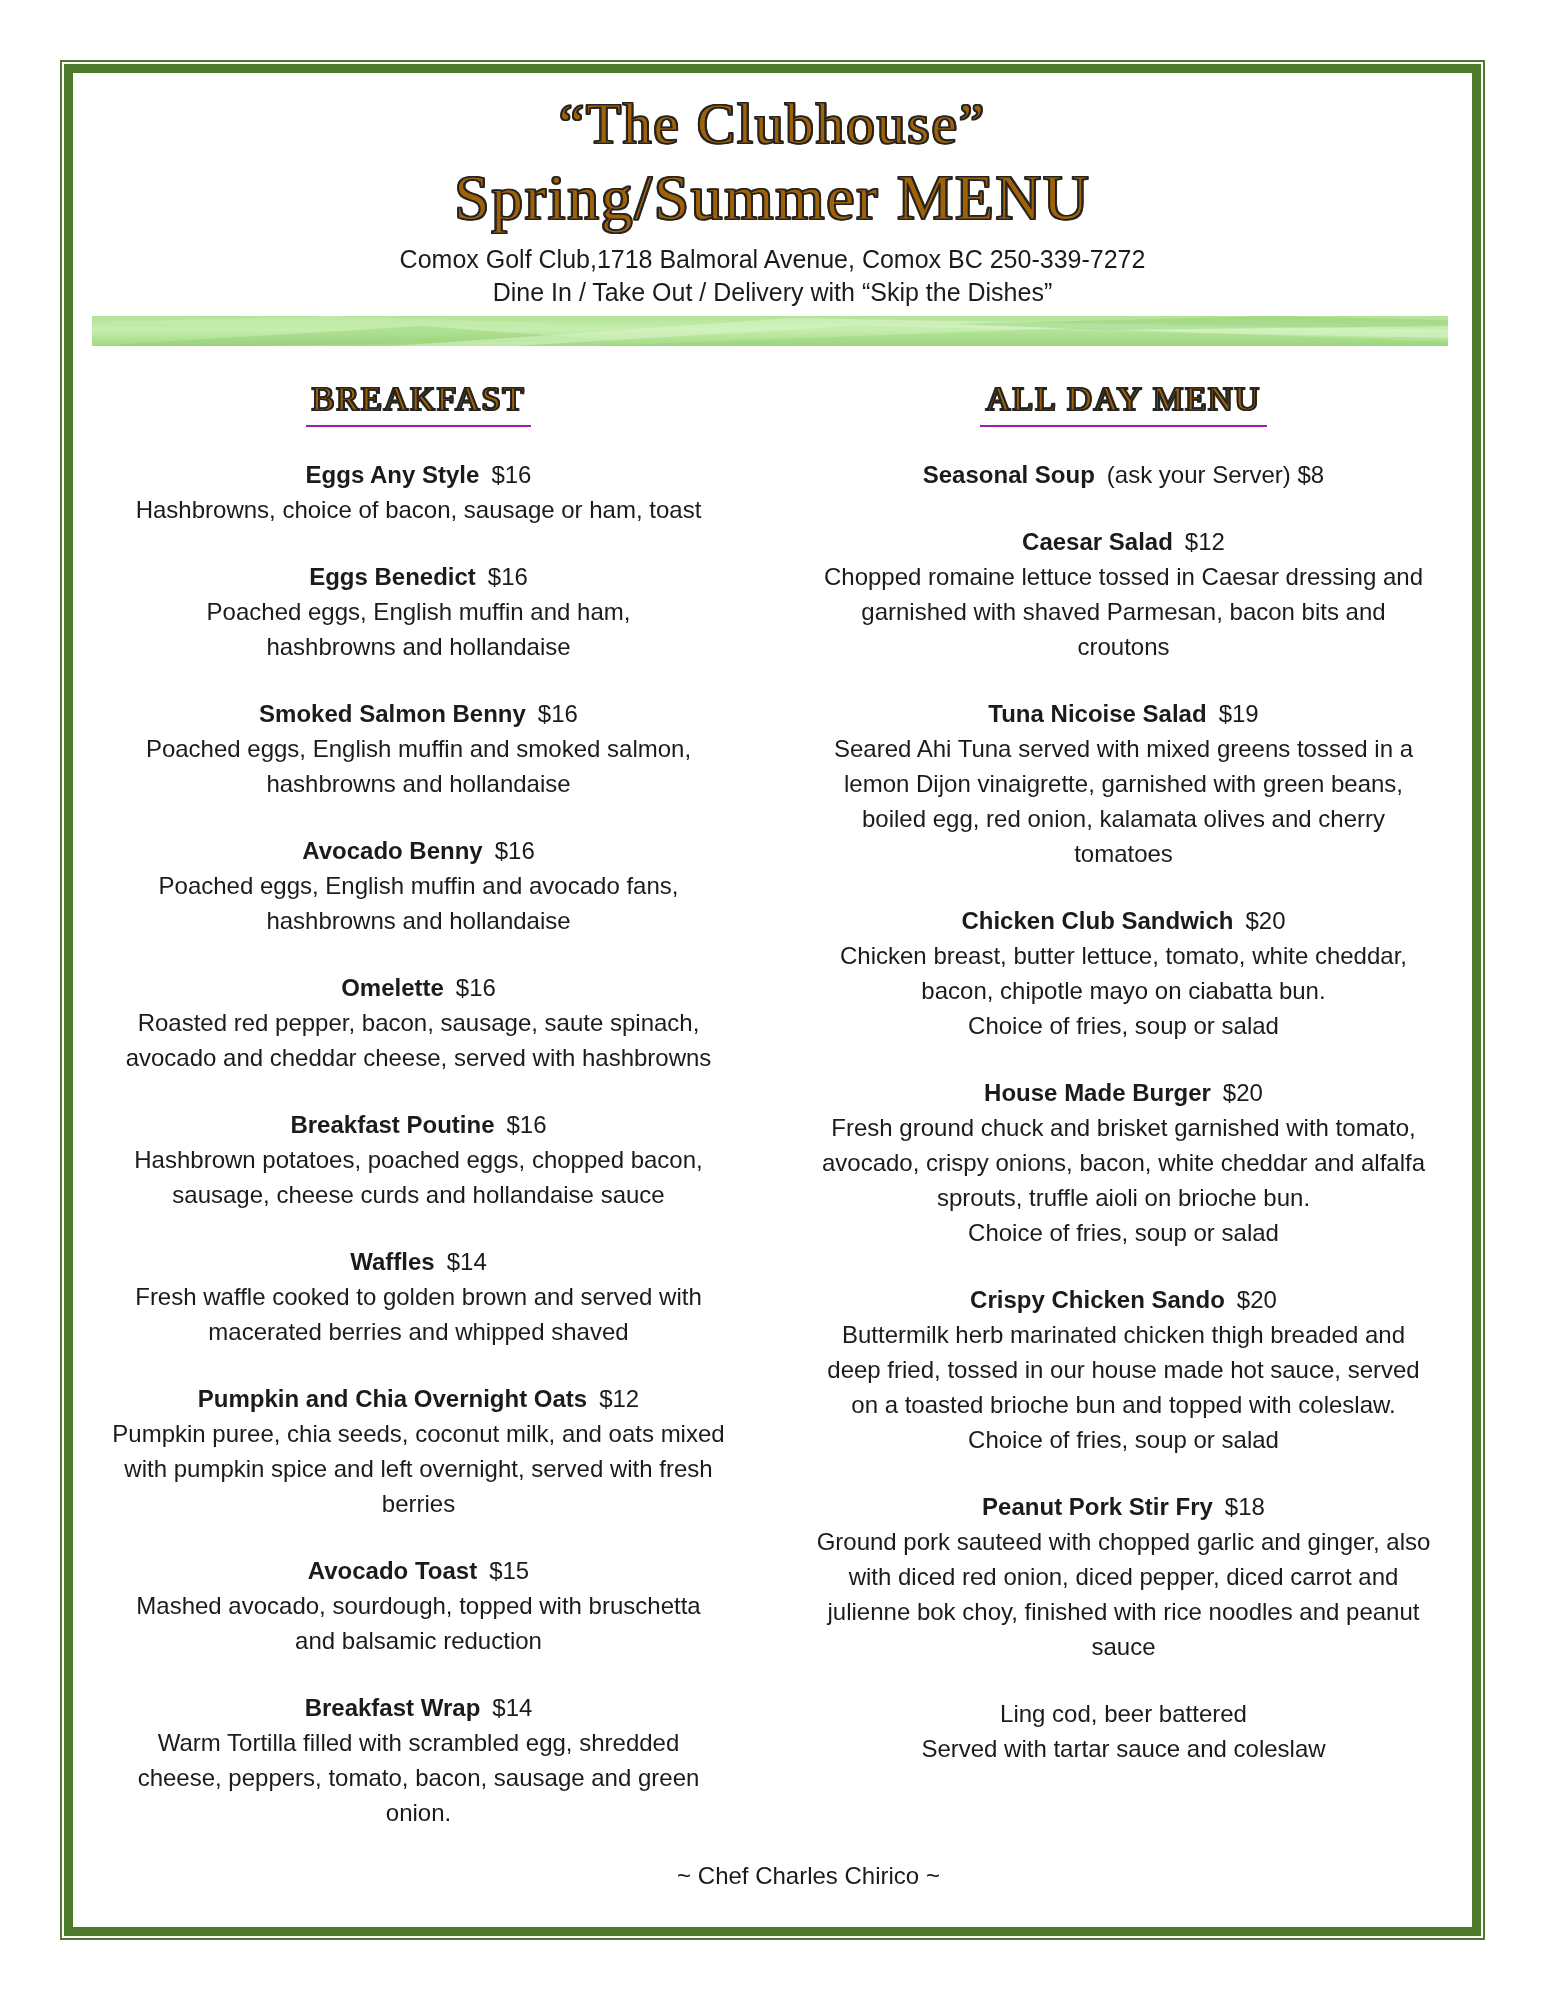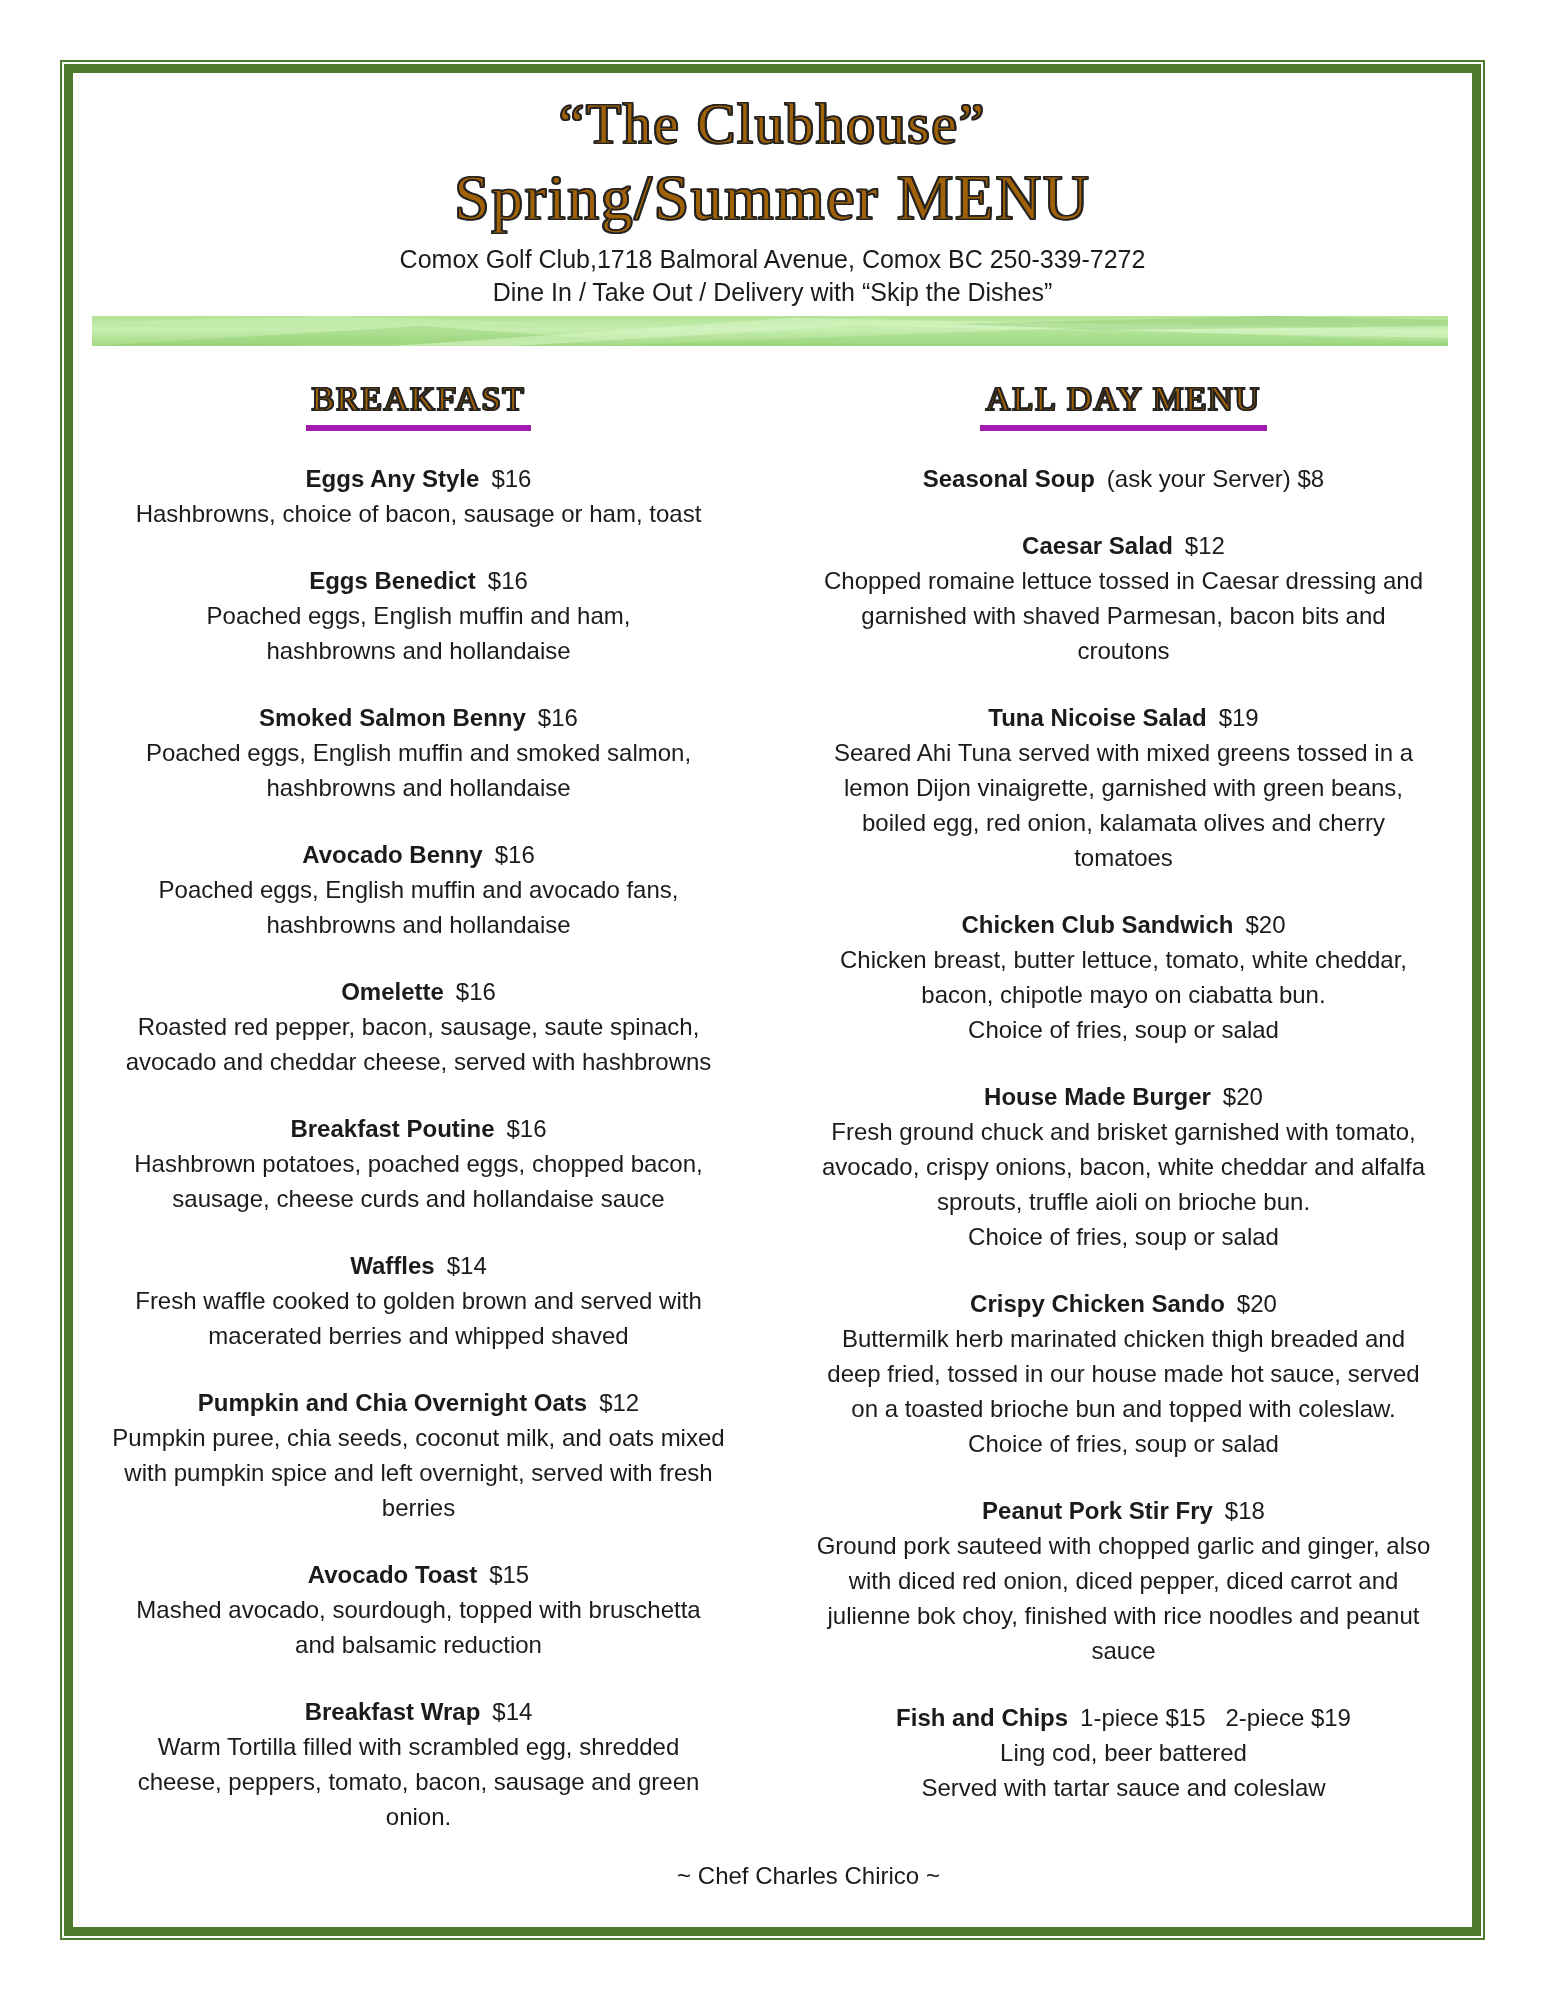--- a/index.html
+++ b/index.html
@@ -53,21 +53,21 @@
     display: flex; gap: 34px;
   }
   .col { flex: 1 1 0; min-width: 0; }
 
   .section-heading {
     text-align: center; margin: 0 0 30px 0;
     font-size: 34px; line-height: 40px; font-weight: normal;
   }
   .section-heading .heading-text {
     display: inline-block;
-    border-bottom: 6px solid #a21caf;
+    border-bottom: 2px solid #a21caf;
     padding: 0 6px 6px 6px;
   }
 
   .menu-item { margin-bottom: 32px; text-align: center; }
   .item-title { font-size: 24px; line-height: 35px; }
   .item-name  { font-weight: bold; }
   .item-price { margin-left: 12px; white-space: pre-wrap; }
   .item-desc  { font-size: 24px; line-height: 35px; white-space: pre-line; }
 
   .footer {
@@ -257,23 +257,20 @@
     <div class="item-title">
       <span class="item-name">Peanut Pork Stir Fry</span><span class="item-price">$18</span>
     </div>
     <div class="item-desc">Ground pork sauteed with chopped garlic and ginger, also
 with diced red onion, diced pepper, diced carrot and
 julienne bok choy, finished with rice noodles and peanut
 sauce</div>
   </div>
 
   <div class="menu-item">
-    <div class="item-title">
-      <span class="item-name">Fish and Chips</span><span class="item-price">1-piece $15   2-piece $19</span>
-    </div>
     <div class="item-desc">Ling cod, beer battered
 Served with tartar sauce and coleslaw</div>
   </div>
 </div>
     </section>
   </div>
 
   <div class="footer">~ Chef Charles Chirico ~</div>
 
 </div>

